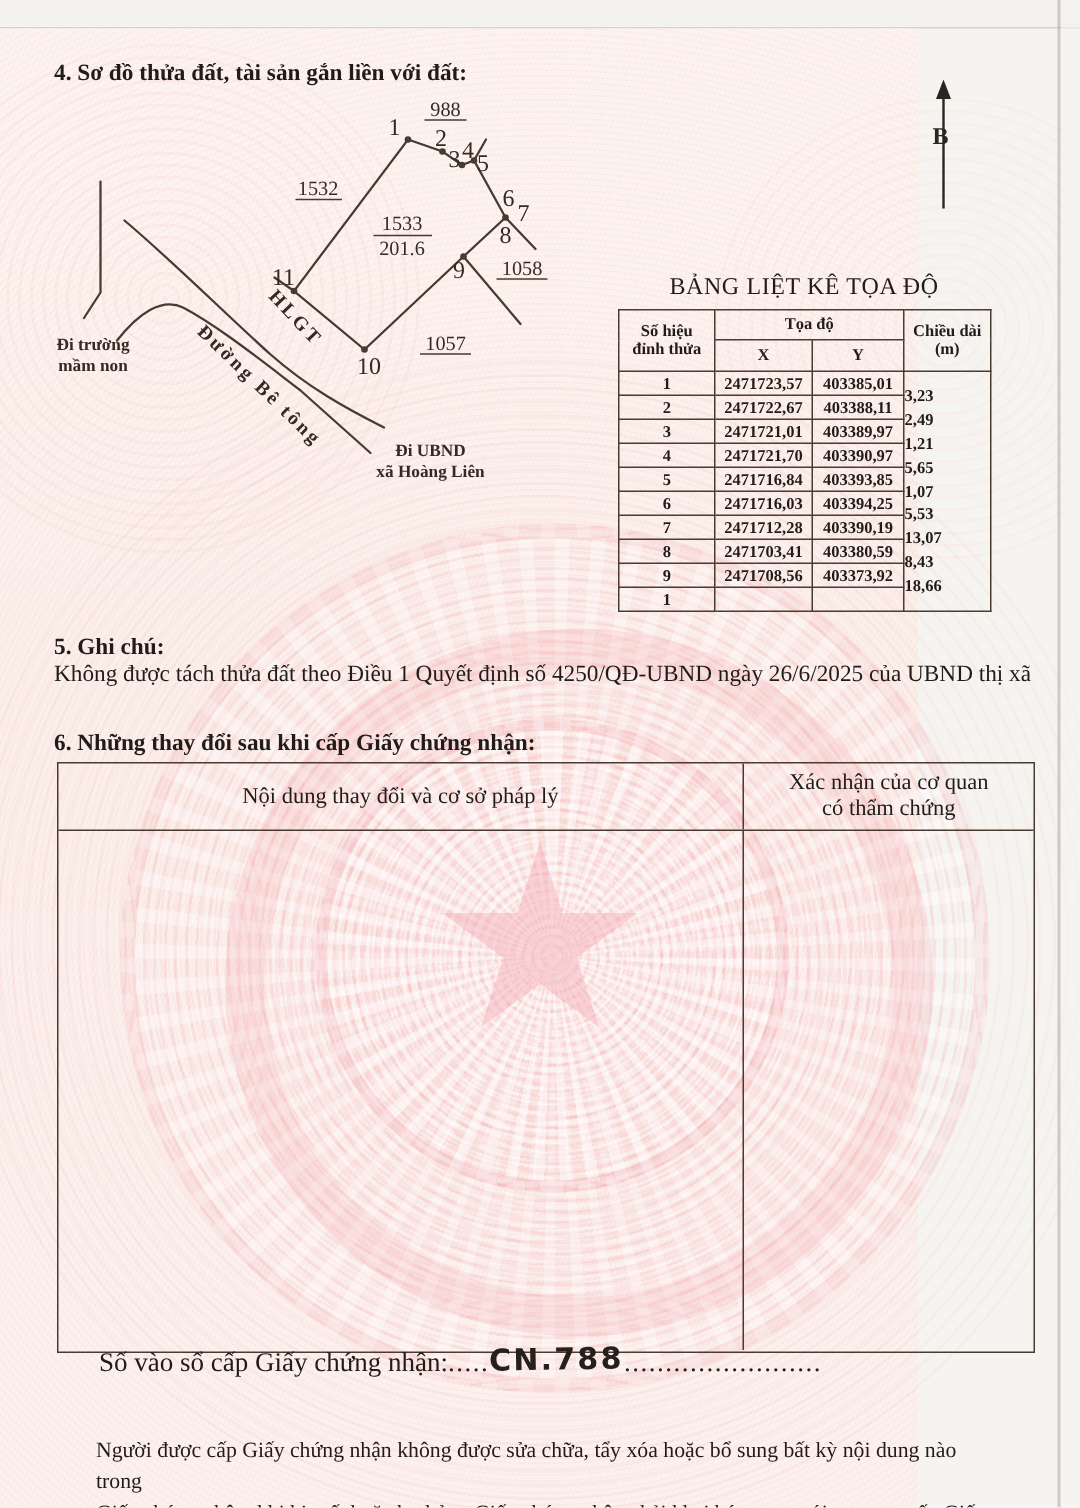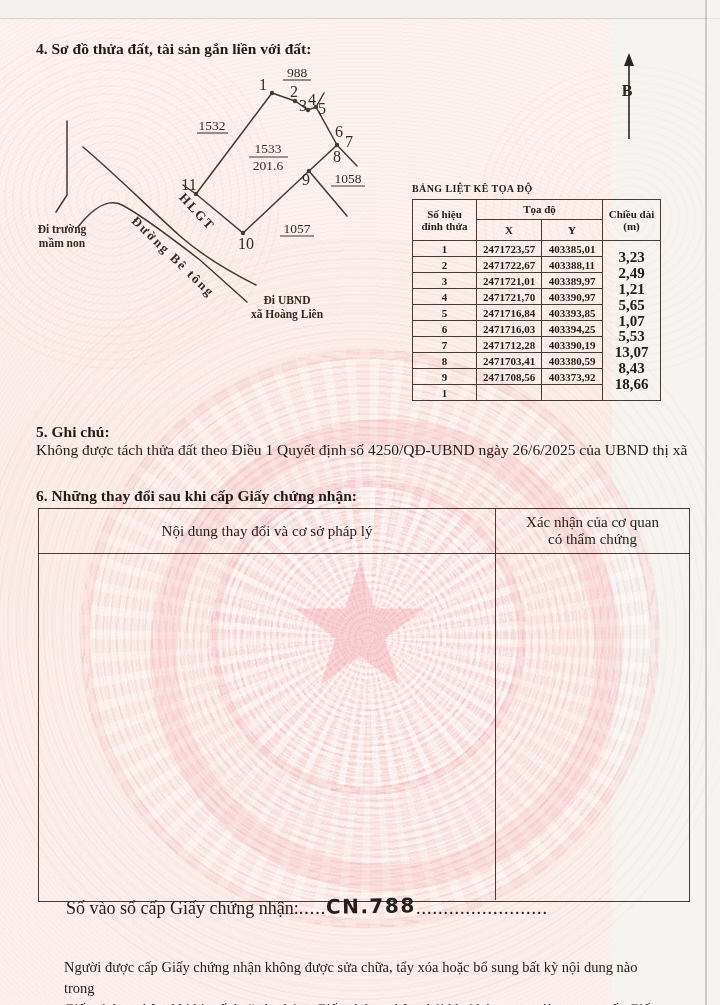--- a/index.html
+++ b/index.html
@@ -51,29 +51,29 @@
   .s6-title{left:36px;top:468px;}
   .s5-body{position:absolute;left:36px;top:422px;width:652px;font-size:15.5px;line-height:18.5px;}
 
   
   .map-svg{position:absolute;left:15px;top:35px;}
   .map-svg text{fill:#352a23;font-family:"Liberation Serif",serif;}
   .north-svg{position:absolute;left:600px;top:30px;}
 
   
   .coords{position:absolute;left:412px;top:164px;width:248px;}
-  .coords-title{font-size:10px;font-weight:700;letter-spacing:0.4px;margin-bottom:5px;}
+  .coords-title{font-size:16px;font-weight:400;text-align:center;letter-spacing:0.4px;margin-bottom:5px;}
   table.coords-tb{border-collapse:collapse;width:248px;table-layout:fixed;}
   .coords-tb th,.coords-tb td{border:1.2px solid #4a3b31;font-size:11px;font-weight:700;text-align:center;padding:0;}
   .coords-tb thead th{font-size:11px;line-height:12.5px;}
   .coords-tb thead tr:first-child th{height:19px;}
   .coords-tb thead tr:last-child th{height:20px;}
   .coords-tb tbody td{height:15px;}
   td.len-cell{position:relative;border-top:1.2px solid #4a3b31;}
-  .len-v{position:absolute;left:0;width:100%;text-align:center;transform:translateY(-50%);font-size:15px;font-weight:700;}
+  .len-v{position:absolute;left:0;width:100%;text-align:left;transform:translateY(-50%);font-size:11px;font-weight:700;}
 
   
   .changes{position:absolute;left:38px;top:489px;width:650px;height:392px;border:1.4px solid #4a3b31;}
   .changes .hdr{display:flex;height:44px;border-bottom:1.4px solid #4a3b31;}
   .changes .c1{width:456px;border-right:1.4px solid #4a3b31;display:flex;align-items:center;justify-content:center;}
   .changes .c2{flex:1;display:flex;flex-direction:column;align-items:center;justify-content:center;line-height:17px;}
   .changes .hdr div{font-size:15px;}
   .changes .bodyrow{display:flex;height:346px;}
   .changes .b1{width:456px;border-right:1.4px solid #4a3b31;}
   .changes .b2{flex:1;}

